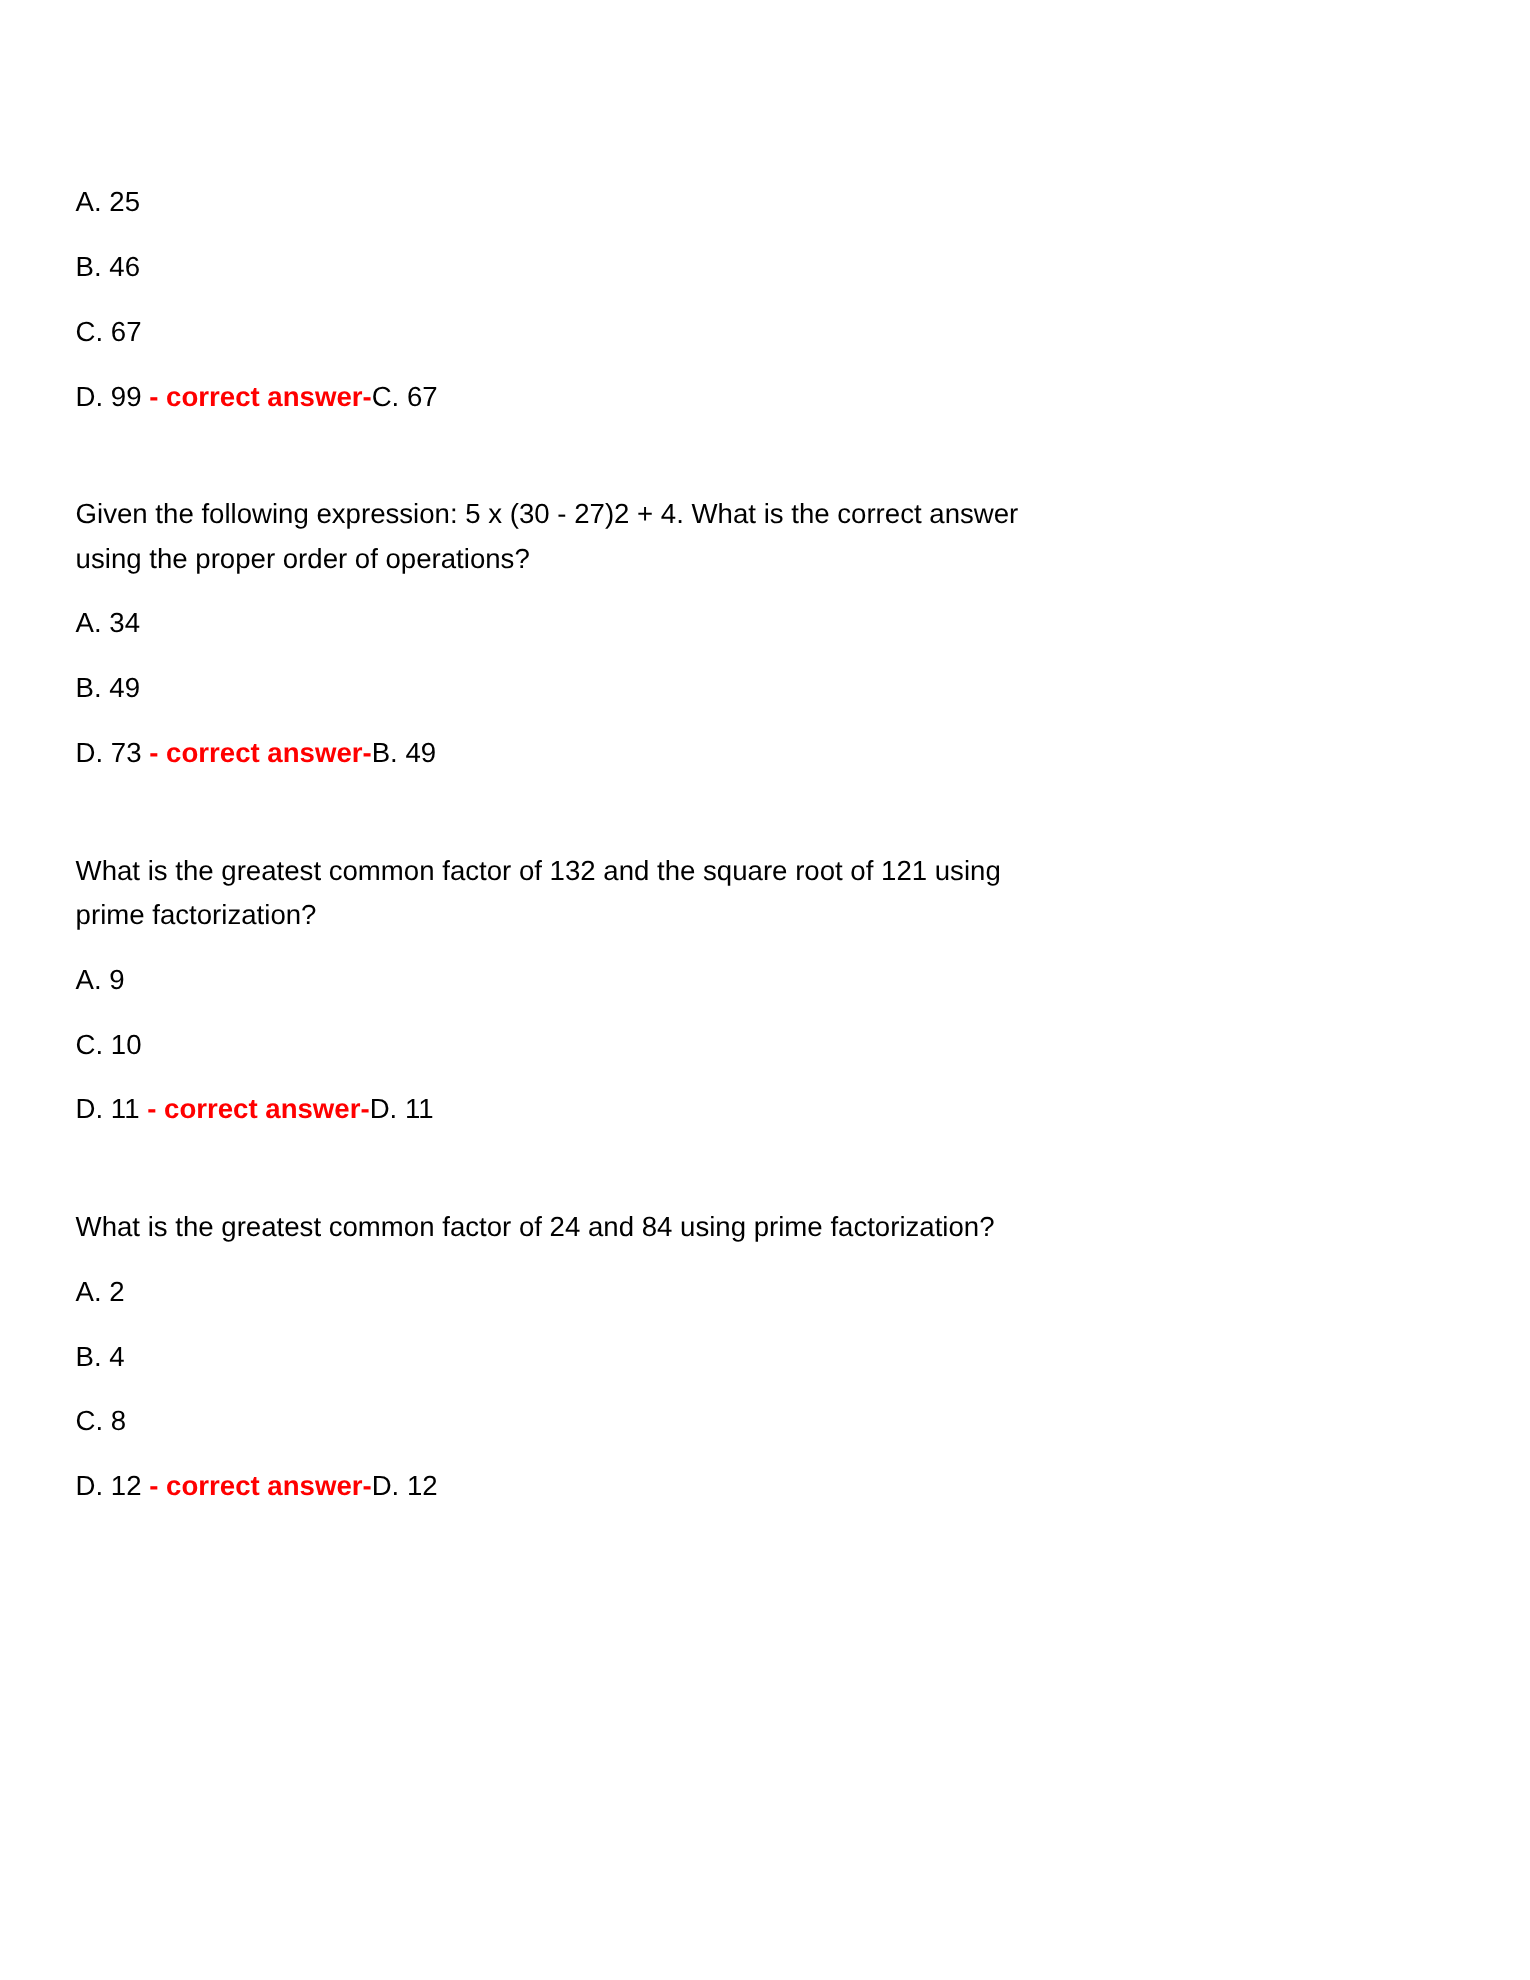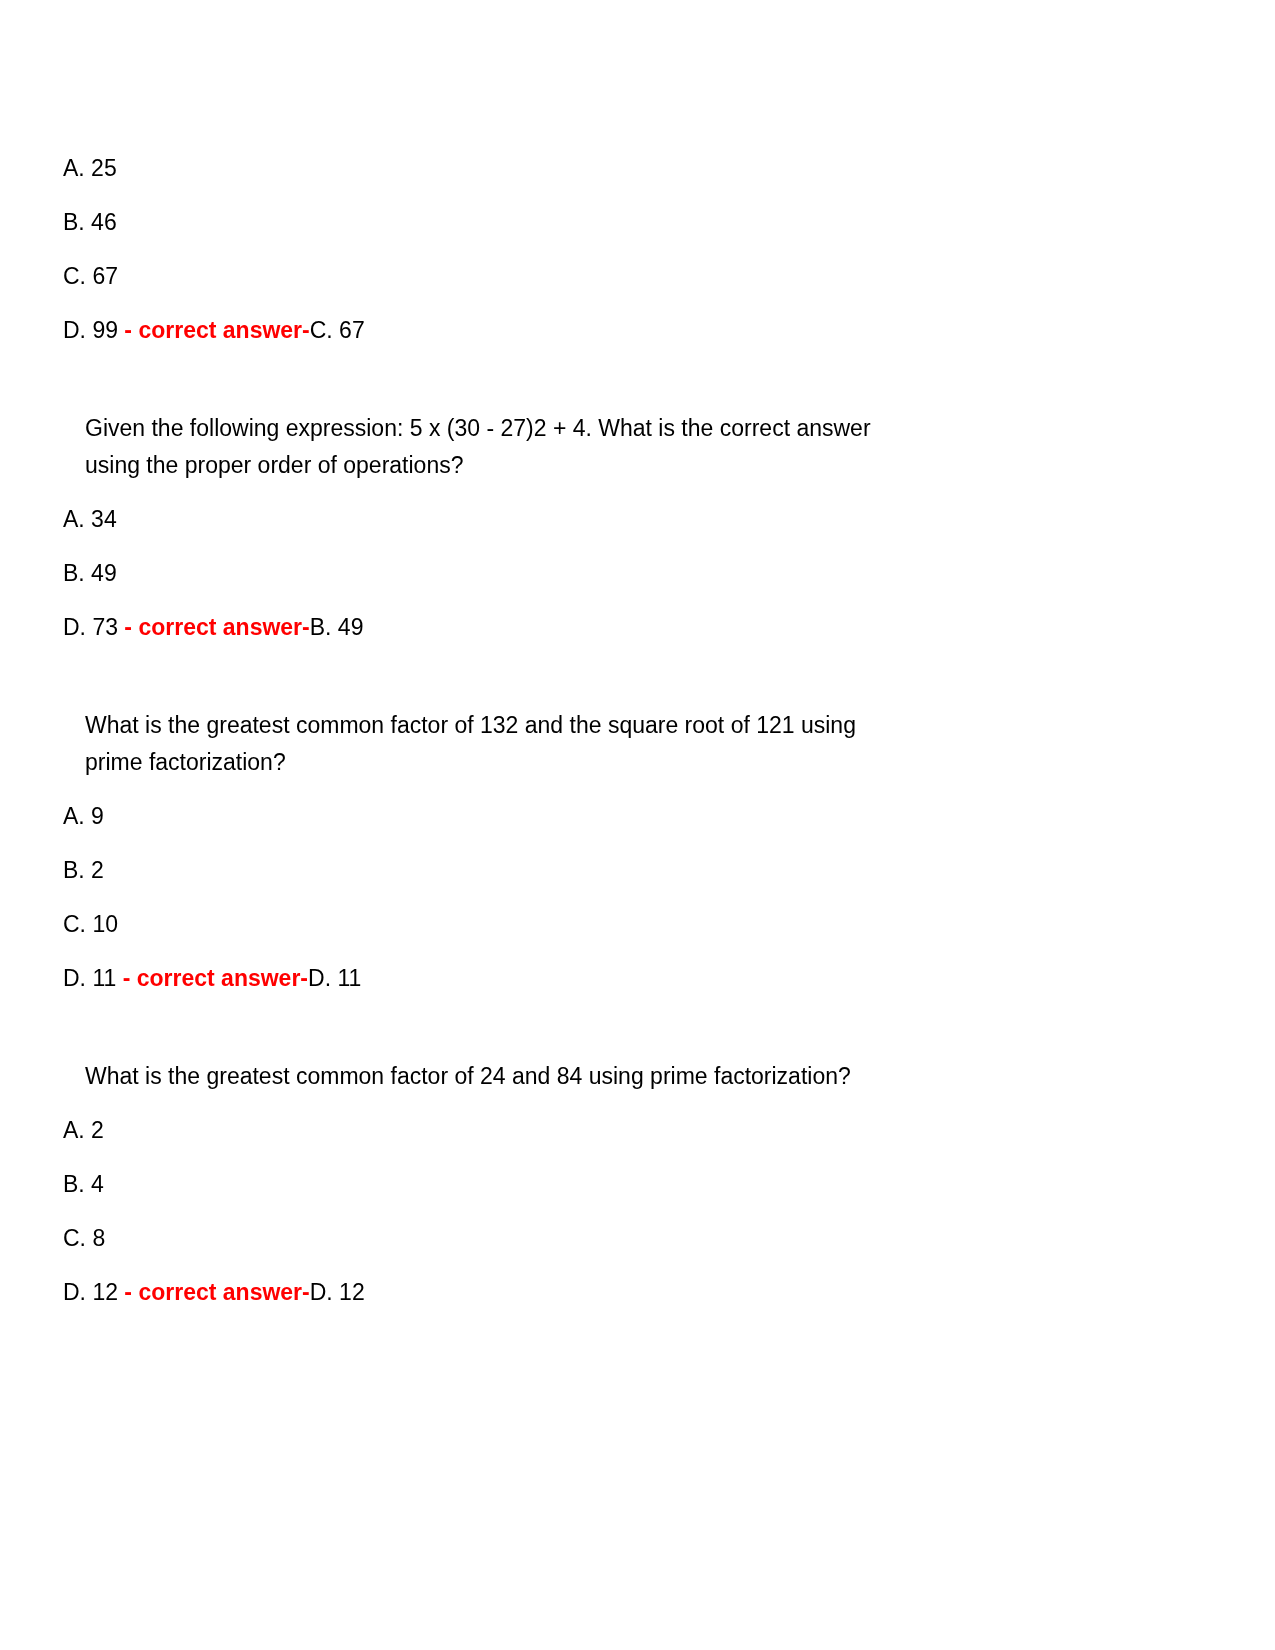--- a/index.html
+++ b/index.html
@@ -16,21 +16,21 @@
     padding: 150px 140px 0 63px;
     overflow: hidden;
     font-family: "Liberation Sans", "DejaVu Sans", sans-serif;
     font-size: 23px;
     line-height: 37px;
     color: var(--text-color, #000000);
   }
   .qblock { margin: 0; }
   .qblock + .qblock { margin-top: 61px; }
   .page p { margin: 0 0 17px 0; }
-  .qline { display: block; margin-left: 22px; }
+  .qline { display: block; }
   .marker {
     color: var(--accent-red, #ff0000);
     font-weight: bold;
     margin-top: 32px;
   }
 </style>
 </head>
 <body>
 
 <div class="page">
@@ -51,21 +51,20 @@
     <p class="option">B. 49</p>
     <p class="option final"><span>D. 73</span><span class="marker"> - correct answer-</span><span>B. 49</span></p>
   </section>
 
   <section class="qblock">
     <p class="qtext">
       <span class="qline">What is the greatest common factor of 132 and the square root of 121 using</span>
       <span class="qline">prime factorization?</span>
     </p>
     <p class="option">A. 9</p>
-    <p class="option">B. 2</p>
     <p class="option">C. 10</p>
     <p class="option final"><span>D. 11</span><span class="marker"> - correct answer-</span><span>D. 11</span></p>
   </section>
 
   <section class="qblock">
     <p class="qtext">
       <span class="qline">What is the greatest common factor of 24 and 84 using prime factorization?</span>
     </p>
     <p class="option">A. 2</p>
     <p class="option">B. 4</p>

